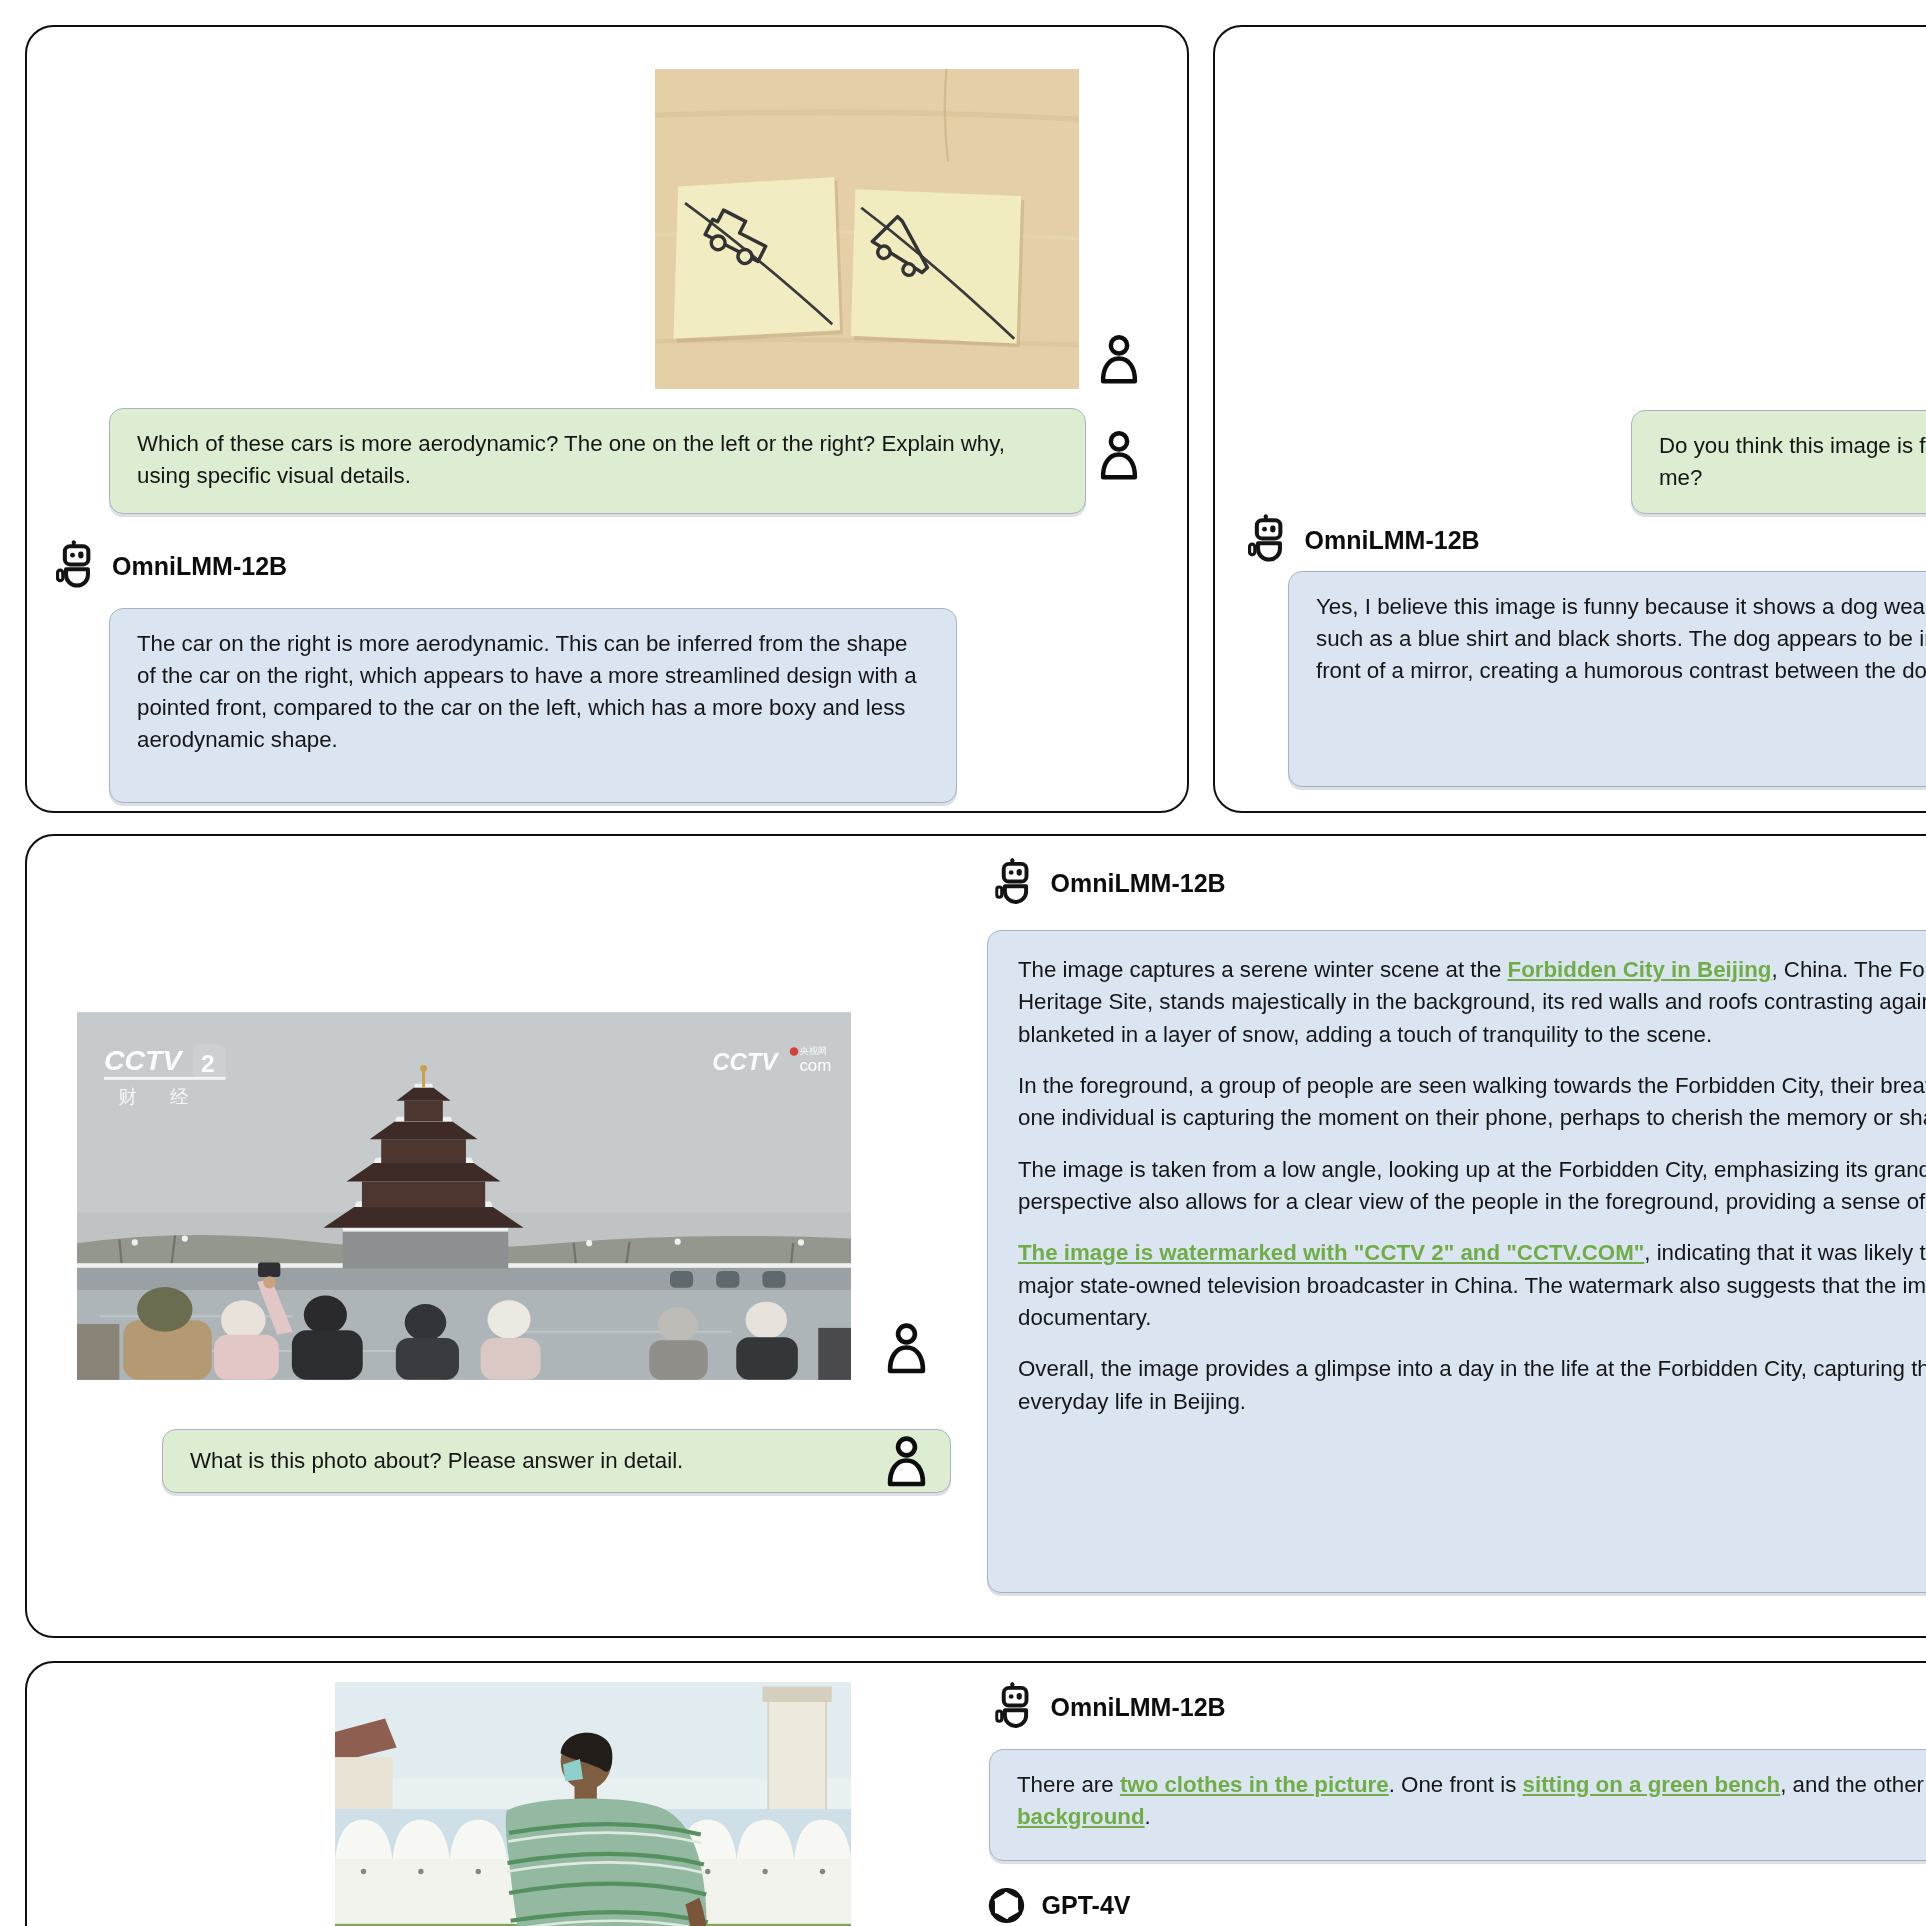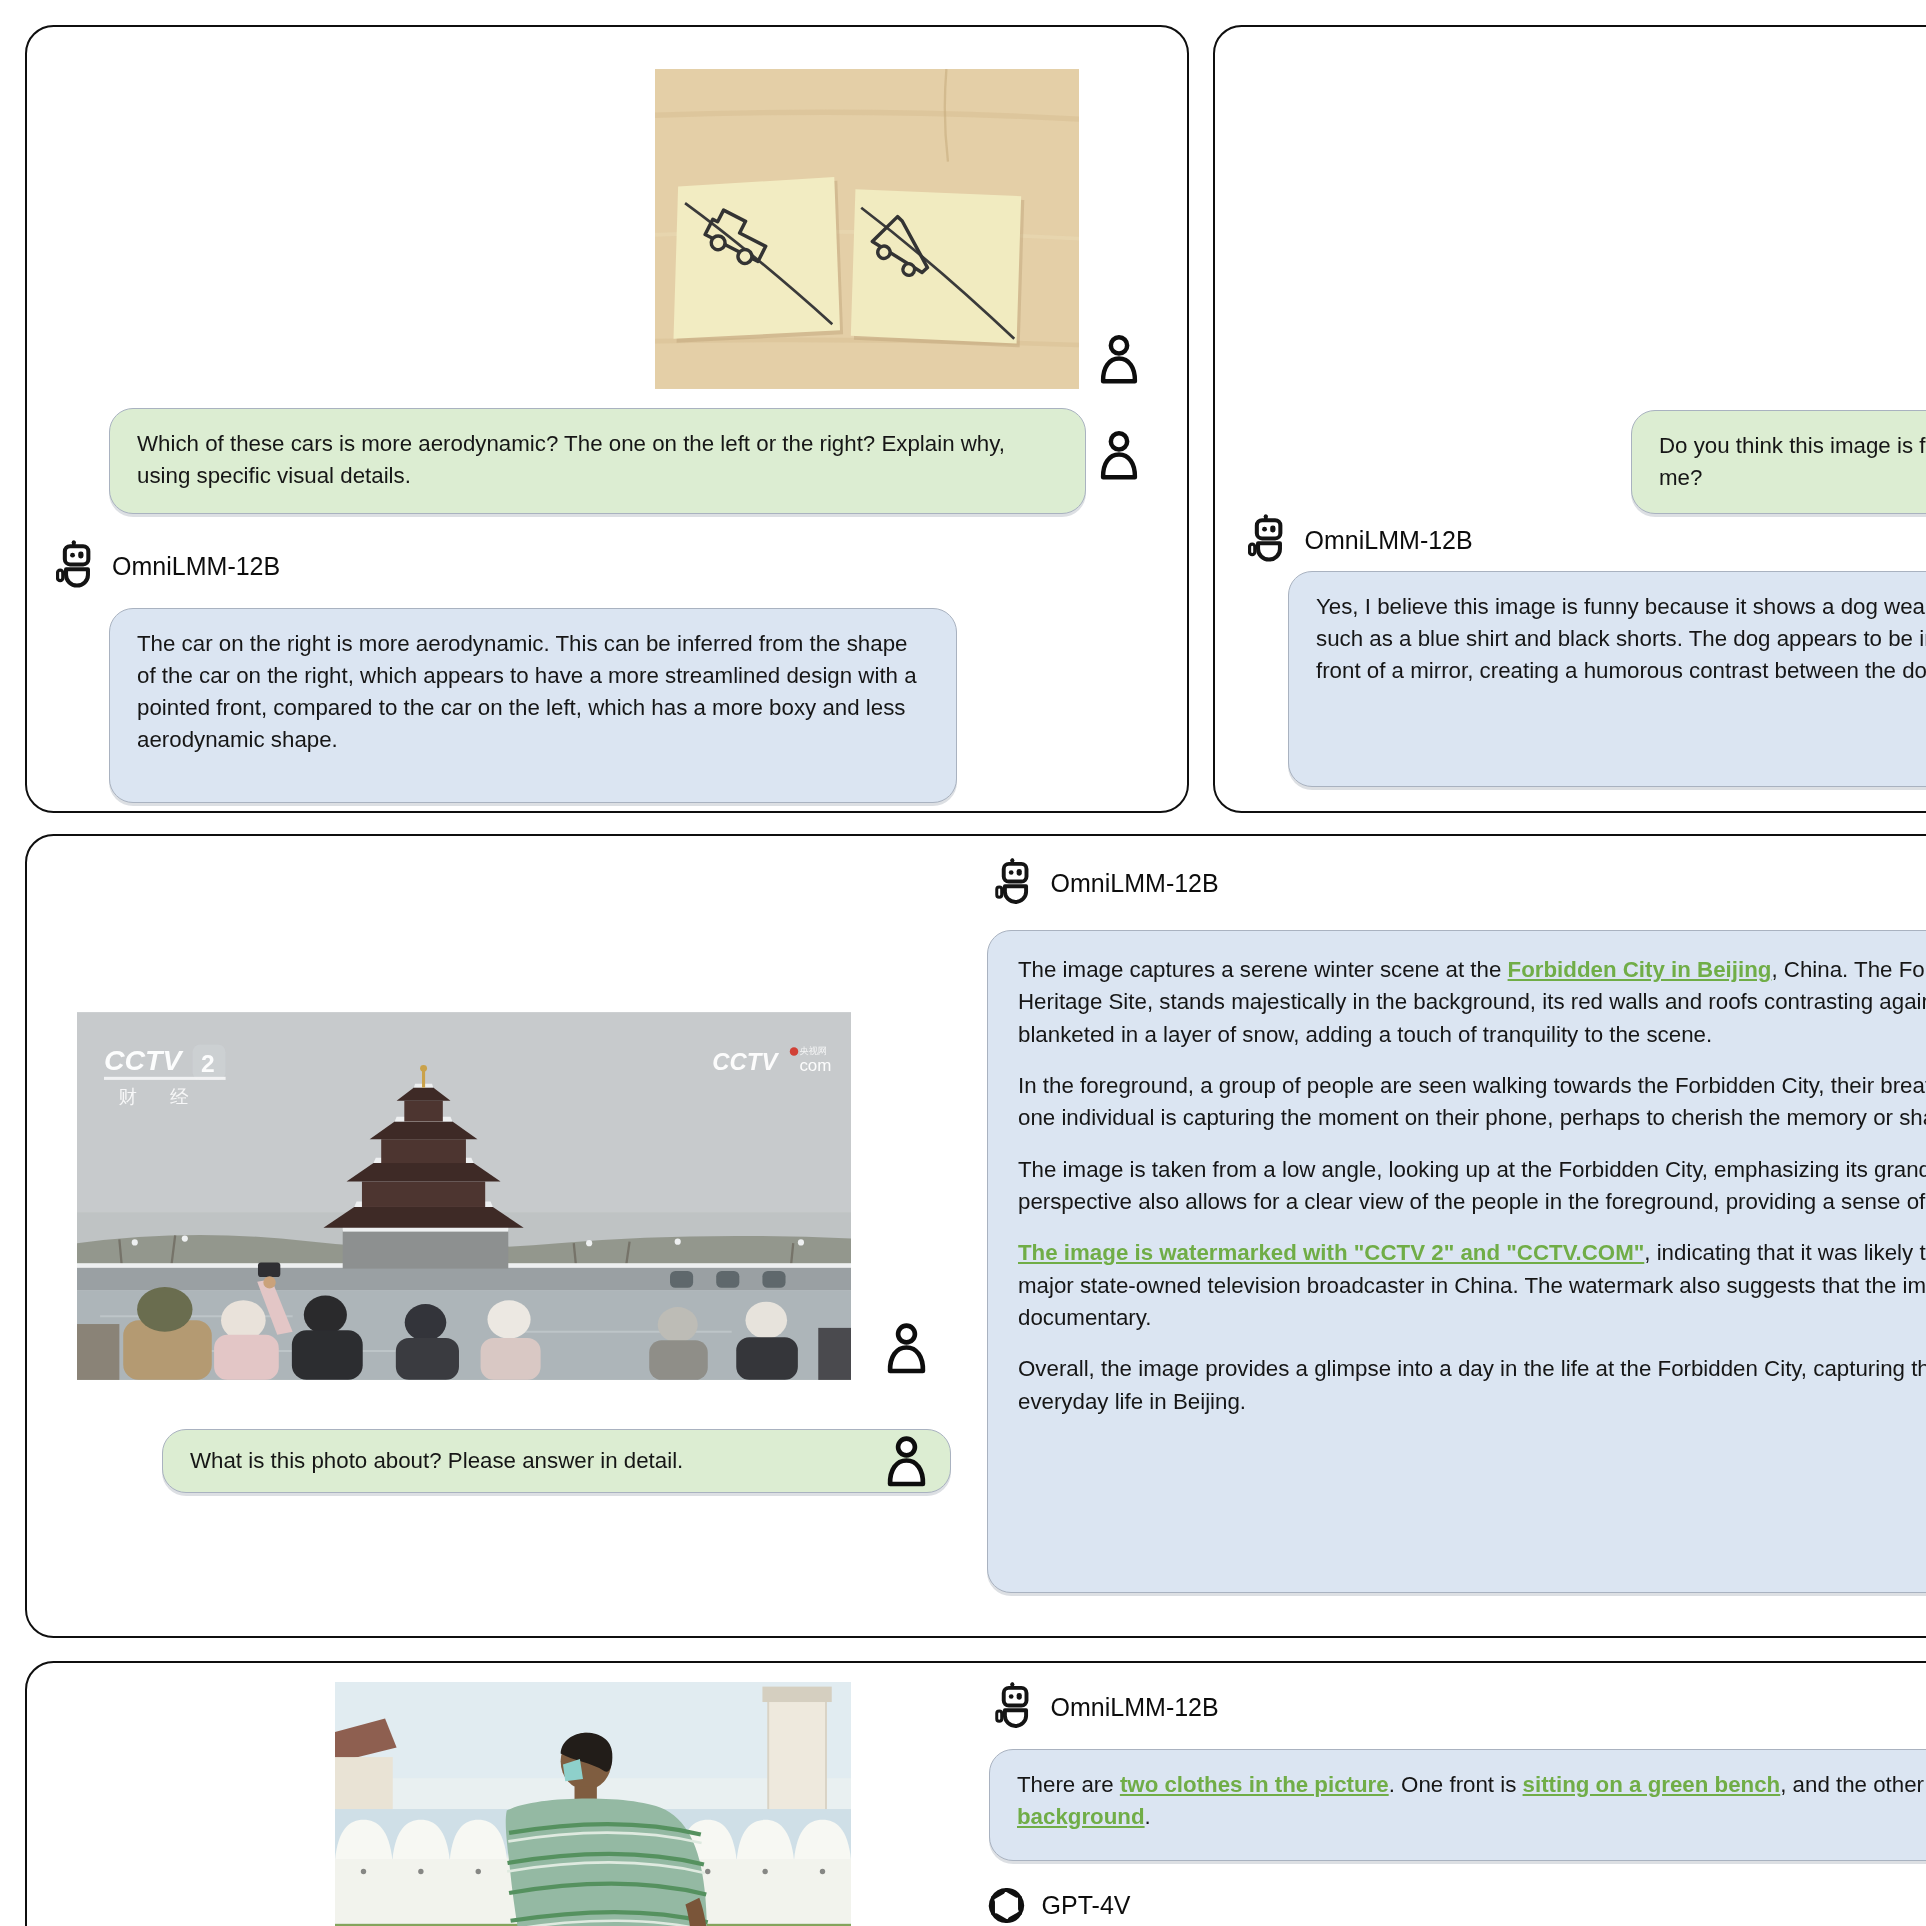--- a/index.html
+++ b/index.html
@@ -1,24 +1,24 @@
 <!DOCTYPE html>
 <html style="font-size:6.2px"><head>
 <meta charset="utf-8">
 <style>
   html,body{margin:0;padding:0;background:#ffffff;}
   body{width:2390px;height:2390px;position:relative;font-family:"Liberation Sans","DejaVu Sans",sans-serif;}
   .panel{position:absolute;background:#fff;border:2.7px solid #0f0f0f;border-radius:28.5px;box-sizing:border-box;}
-  .bubble{position:absolute;box-sizing:border-box;border:1.5px solid #a9b2c0;border-radius:24px;
+  .bubble{position:absolute;box-sizing:border-box;border:1.5px solid #a9b2c0;border-radius:14px;
           padding:18.5px 27px;font-size:22.3px;line-height:1.45;color:#161616;
           box-shadow:0 3.1px 0 rgba(130,140,155,.28);}
   .bubble.user{background:#dcedd2;}
   .bubble.model{background:#dbe5f2;}
   .model-row{position:absolute;display:flex;align-items:center;gap:14.6px;}
-  .model-label{font-size:25px;font-weight:normal;color:#0d0d0d;white-space:nowrap;}
+  .model-label{font-size:25px;font-weight:bold;color:#0d0d0d;white-space:nowrap;}
   .hl-plain{color:#161616;}
   .hl-green{color:#70ad47;font-weight:bold;text-decoration:underline;}
   .para{margin:0;}
   .para + .para{margin-top:19px;}
   .photo{position:absolute;display:block;}
   .icon-box{position:absolute;}
   svg{display:block;}
   svg text{font-family:"Liberation Sans","DejaVu Sans",sans-serif;}
 </style>
 </head>

